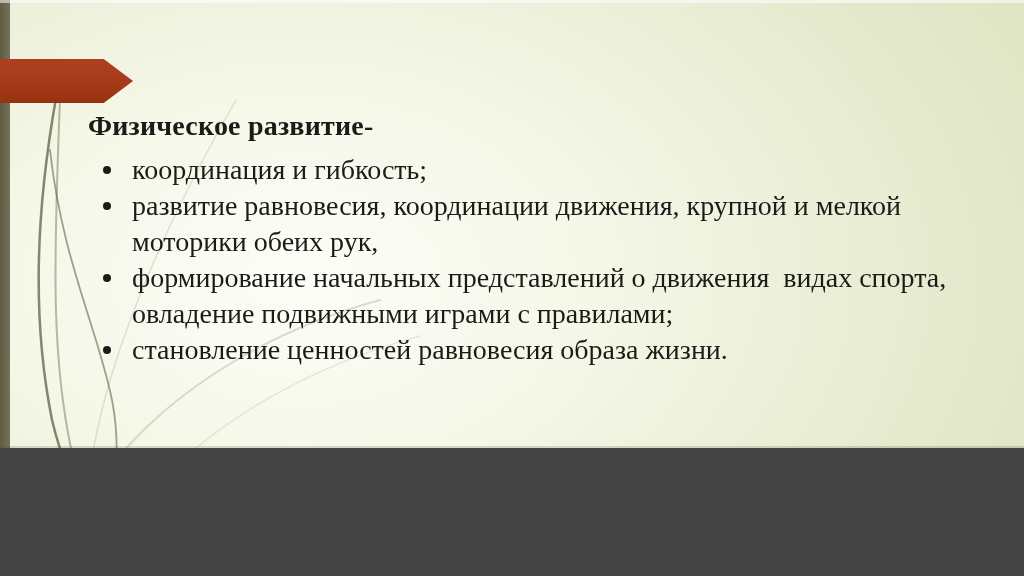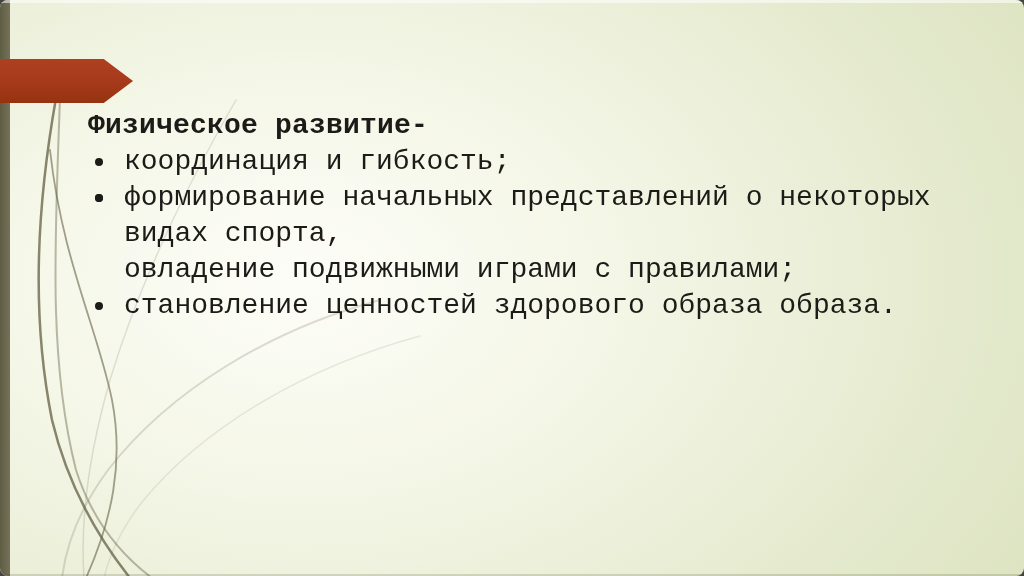--- a/index.html
+++ b/index.html
@@ -3,26 +3,25 @@
 <meta charset="utf-8">
 <style>
   html, body {
     margin: 0;
     padding: 0;
     background: #444;
   }
   .slide {
     position: relative;
     width: 1024px;
-    height: 576px;
+    height: 448px;
     overflow: hidden;
     background: radial-gradient(ellipse 950px 640px at 300px 280px,
       #fdfdf8 0%, #f5f7e8 30%, #ebefd8 55%, #e1e7c8 78%, #dce3bf 95%, #dae1bc 100%);
-    font-family: Liberation Mono, monospace;
-    border-radius: 8px;
+    font-family: Liberation Serif, serif;
   }
   
   .slide::before {
     content: "";
     position: absolute;
     left: 0; top: 0; right: 0;
     height: 3px;
     background: rgba(255,255,255,0.55);
     z-index: 6;
   }
@@ -68,21 +67,21 @@
   }
   .title {
     margin: 0;
     font-size: 28px;
     line-height: 36px;
     font-weight: bold;
     letter-spacing: 0.2px;
   }
   .bullets {
     list-style: none;
-    margin: 0;
+    margin: 8px;
     padding: 0 0 0 36px;
   }
   .bullets li {
     position: relative;
     font-size: 28px;
     line-height: 36px;
   }
   .bullet-dot {
     position: absolute;
     left: -29px;
@@ -118,26 +117,28 @@
 
   <div class="content">
     <h1 class="title">Физическое развитие-</h1>
     <ul class="bullets">
       <li>
         <span class="bullet-dot"></span>
         <span class="bullet-text">координация и гибкость;</span>
       </li>
       <li>
         <span class="bullet-dot"></span>
+        <span class="bullet-text">развитие равновесия, координации движения, крупной и мелкой
+моторики обеих рук,</span>
       </li>
       <li>
         <span class="bullet-dot"></span>
-        <span class="bullet-text">формирование начальных представлений о некоторых  видах спорта,
+        <span class="bullet-text">формирование начальных представлений о движения  видах спорта,
 овладение подвижными играми с правилами;</span>
       </li>
       <li>
         <span class="bullet-dot"></span>
-        <span class="bullet-text">становление ценностей здорового образа образа.</span>
+        <span class="bullet-text">становление ценностей равновесия образа жизни.</span>
       </li>
     </ul>
   </div>
 
 </div>
 
 </body></html>

